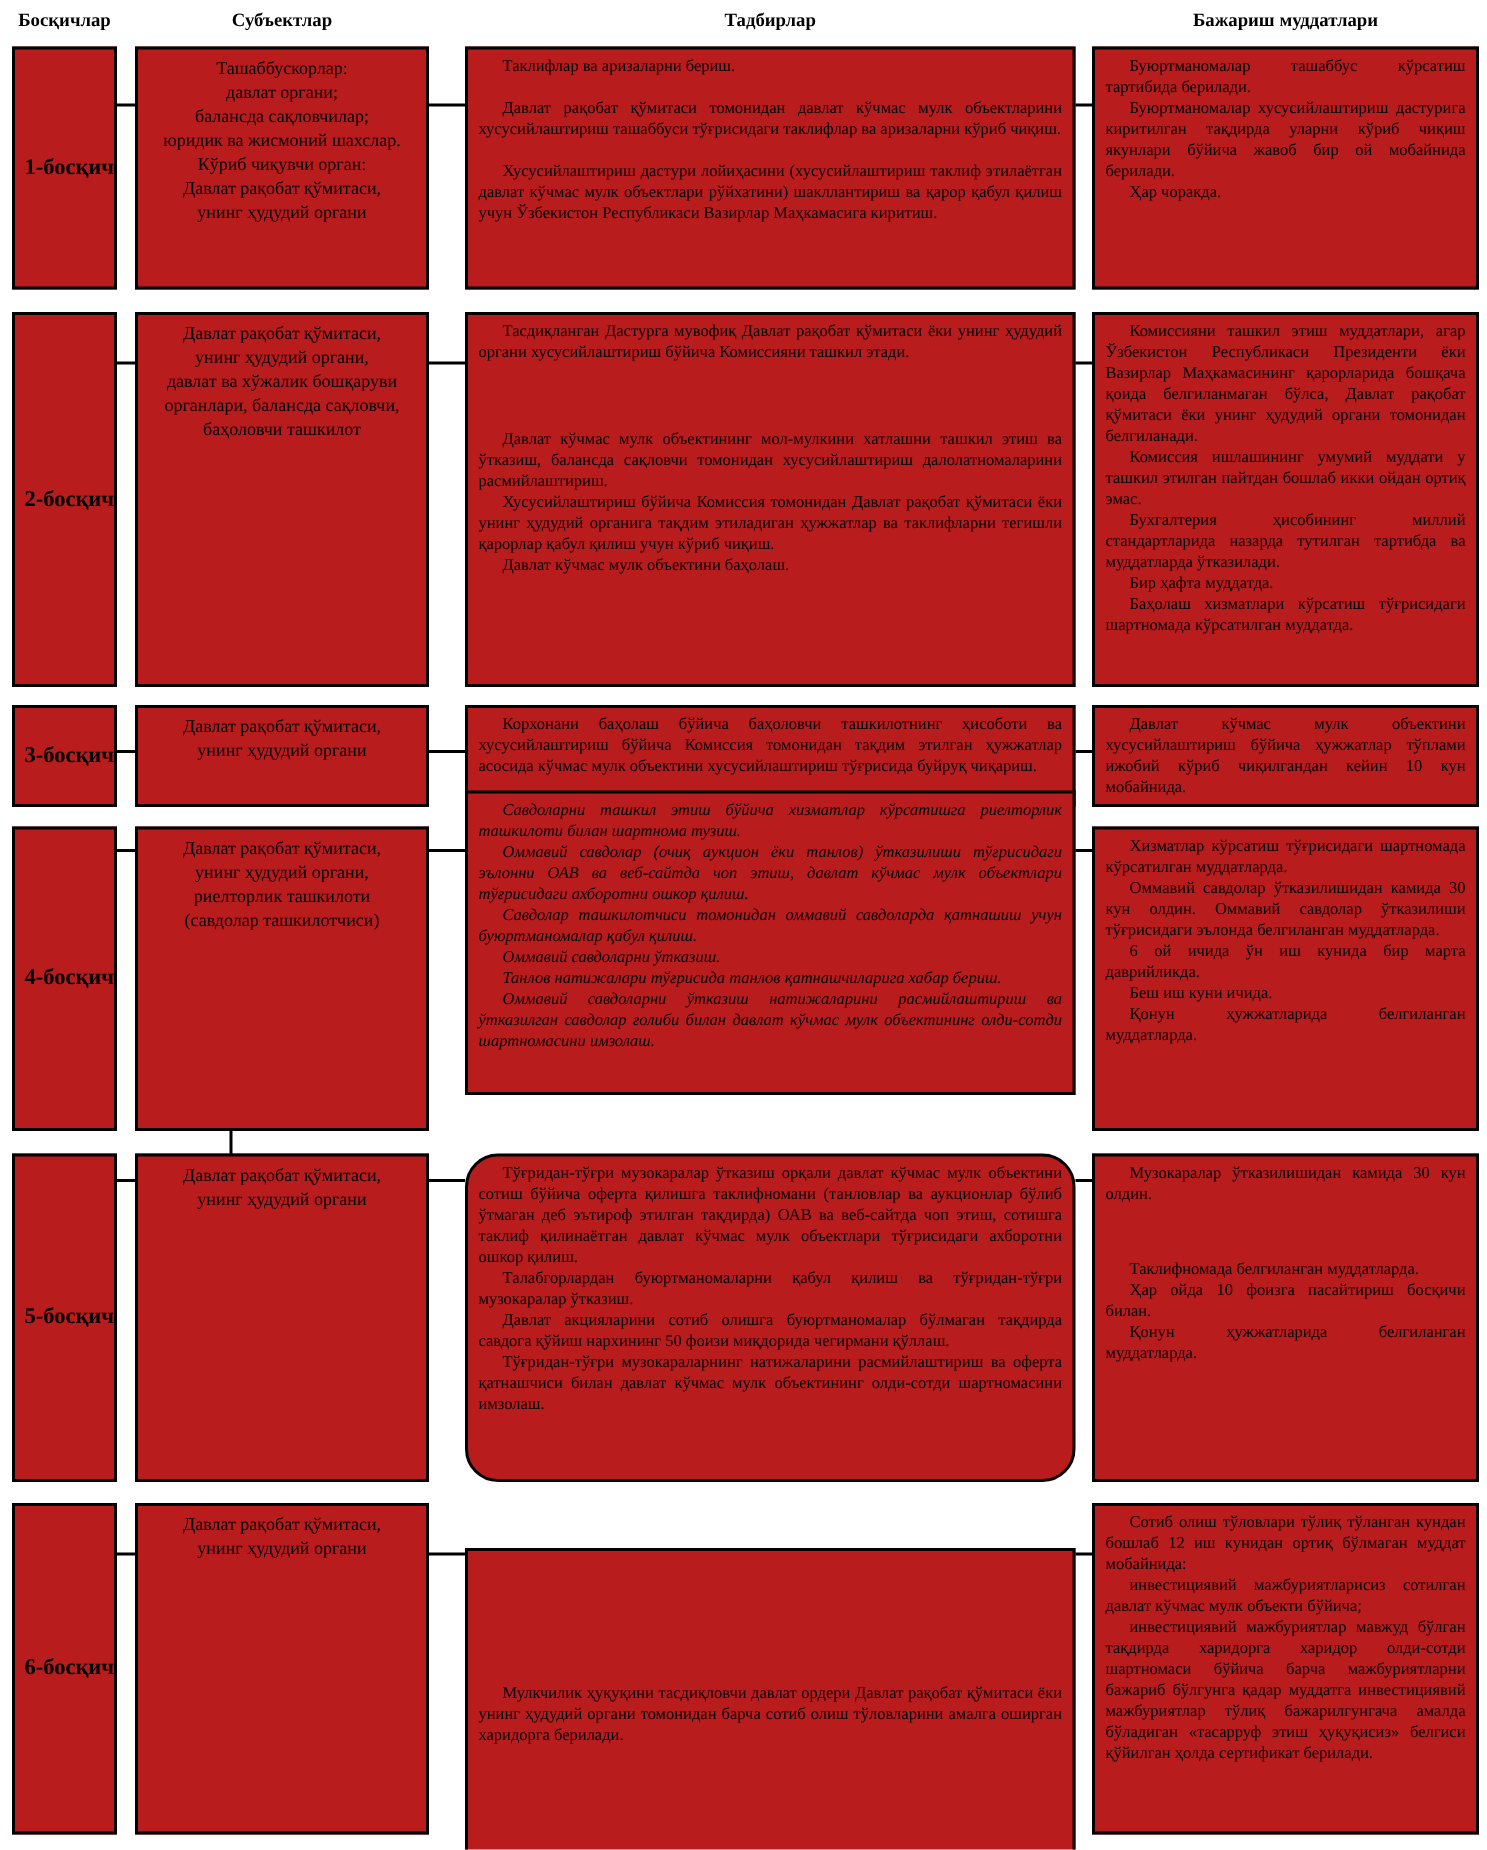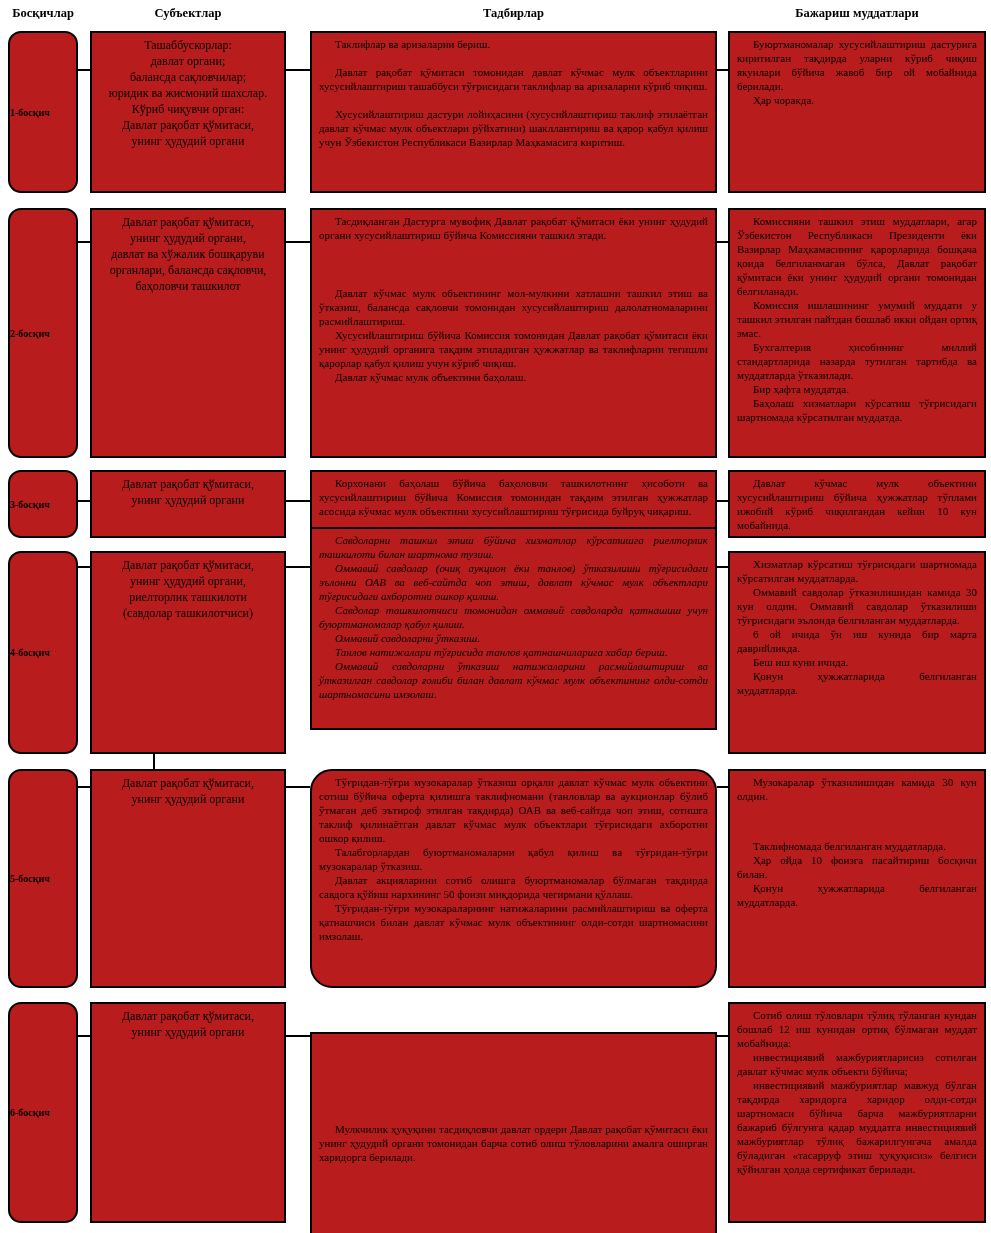--- a/index.html
+++ b/index.html
@@ -2,21 +2,21 @@
 <html><head>
 <meta charset="utf-8">
 <style>
   html,body{margin:0;padding:0;background:#fff;}
   .sheet{
     position:relative;width:991px;height:1233px;background:#fff;
     font-family:"Liberation Serif", serif;color:#000;
   }
   .hdr{position:absolute;top:6px;text-align:center;font-weight:bold;font-size:12.5px;}
   .box{position:absolute;border:2px solid #000;background:#b91c1c;box-sizing:border-box;overflow:hidden;}
-  .stage{display:flex;align-items:center;justify-content:flex-start;font-weight:bold;font-size:10px;border-radius:13px;}
+  .stage{display:flex;align-items:center;justify-content:flex-end;font-weight:bold;font-size:15px;}
   .subject{
     display:flex;align-items:flex-start;justify-content:center;text-align:center;
     font-size:12px;line-height:16px;padding:4px;
   }
   .subject span{white-space:pre-line;}
   .textbox{padding:4px 7px;font-size:11px;line-height:14px;}
   .textbox p{margin:0;text-align:justify;text-indent:16px;}
   .vcenter{display:flex;flex-direction:column;justify-content:center;margin-top:30px;}
   .conn{position:absolute;background:#000;}
   .gap-sm{margin-top:14px !important;}
@@ -44,20 +44,21 @@
 Кўриб чиқувчи орган:
 Давлат рақобат қўмитаси,
 унинг ҳудудий органи</span>
   </div>
   <div class="box textbox" style="left:310px;top:31px;width:407px;height:162px;">
     <p>Таклифлар ва аризаларни бериш.</p>
     <p class="gap-sm">Давлат рақобат қўмитаси томонидан давлат кўчмас мулк объектларини хусусийлаштириш ташаббуси тўғрисидаги таклифлар ва аризаларни кўриб чиқиш.</p>
     <p class="gap-sm">Хусусийлаштириш дастури лойиҳасини (хусусийлаштириш таклиф этилаётган давлат кўчмас мулк объектлари рўйхатини) шакллантириш ва қарор қабул қилиш учун Ўзбекистон Республикаси Вазирлар Маҳкамасига киритиш.</p>
   </div>
   <div class="box textbox" style="left:728px;top:31px;width:258px;height:162px;">
+    <p>Буюртманомалар ташаббус кўрсатиш тартибида берилади.</p>
     <p>Буюртманомалар хусусийлаштириш дастурига киритилган тақдирда уларни кўриб чиқиш якунлари бўйича жавоб бир ой мобайнида берилади.</p>
     <p>Ҳар чоракда.</p>
   </div>
   <div class="conn" style="left:78px;top:69px;width:12px;height:2px;"></div>
   <div class="conn" style="left:286px;top:69px;width:24px;height:2px;"></div>
   <div class="conn" style="left:717px;top:69px;width:11px;height:2px;"></div>
 
   <div class="box stage" style="left:8px;top:208px;width:70px;height:250px;">
     <span>2-босқич</span>
   </div>

